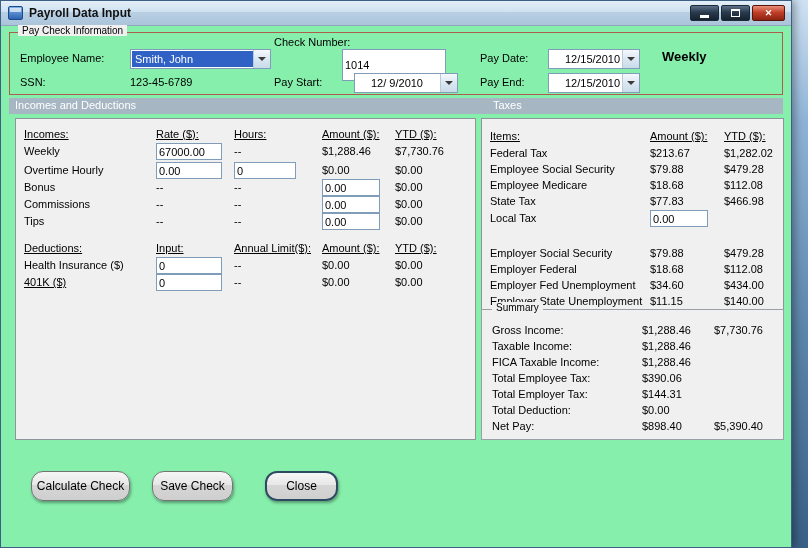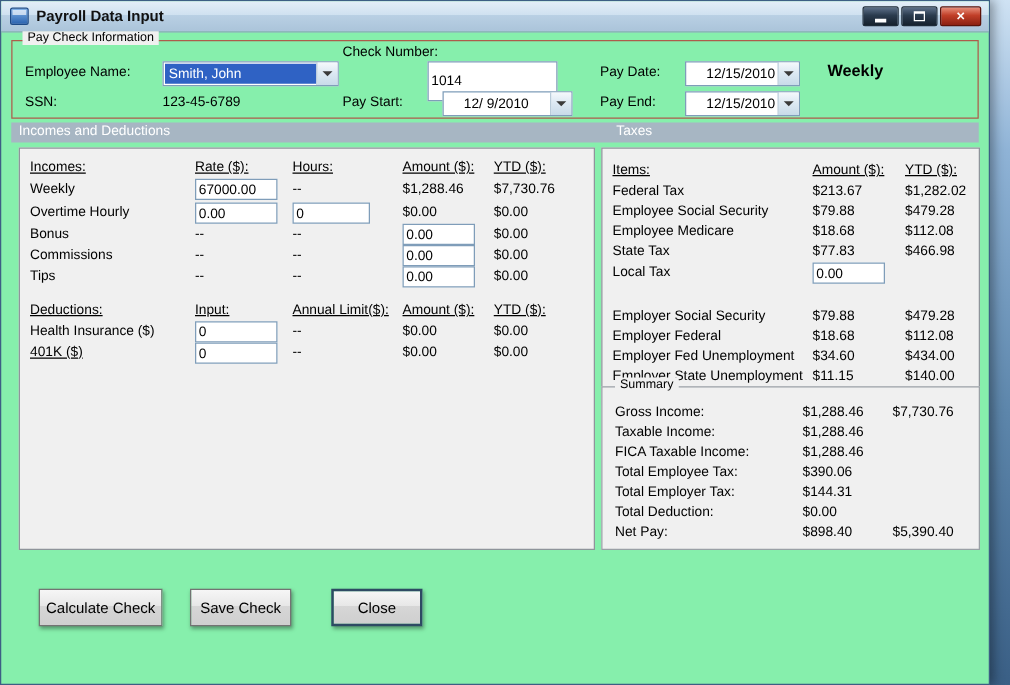--- a/index.html
+++ b/index.html
@@ -108,21 +108,21 @@
   .tb { position:absolute; top:-2px; height:17px; }
   .w66 { width:66px; } .w62 { width:62px; } .w58 { width:58px; }
 
   .emp-divider { position:absolute; left:6px; width:291px; top:108px; height:15px; text-align:center; }
   .emp-divider::before { content:""; position:absolute; left:0; right:0; top:8px; border-top:1px solid #a8aeb4; box-shadow:0 1px 0 #fdfdfd; }
   .emp-label { position:relative; background:#f0f0f0; padding:0 6px; }
 
   .btn {
     position:absolute; top:470px; height:30px;
     font:12px "Liberation Sans", sans-serif; color:#000;
-    border:1px solid #737373; border-radius:0;
+    border:1px solid #737373; border-radius:12px;
     background:linear-gradient(180deg,#f6f6f6 0%,#e7e7e7 45%,#d6d6d6 46%,#cfcfcf 100%);
     box-shadow:1px 2px 3px rgba(0,0,0,.35);
     cursor:pointer;
   }
   .btn-default { border:2px solid #2e4a63; }
 </style>
 </head>
 <body>
 
 <div class="desktop"></div>

